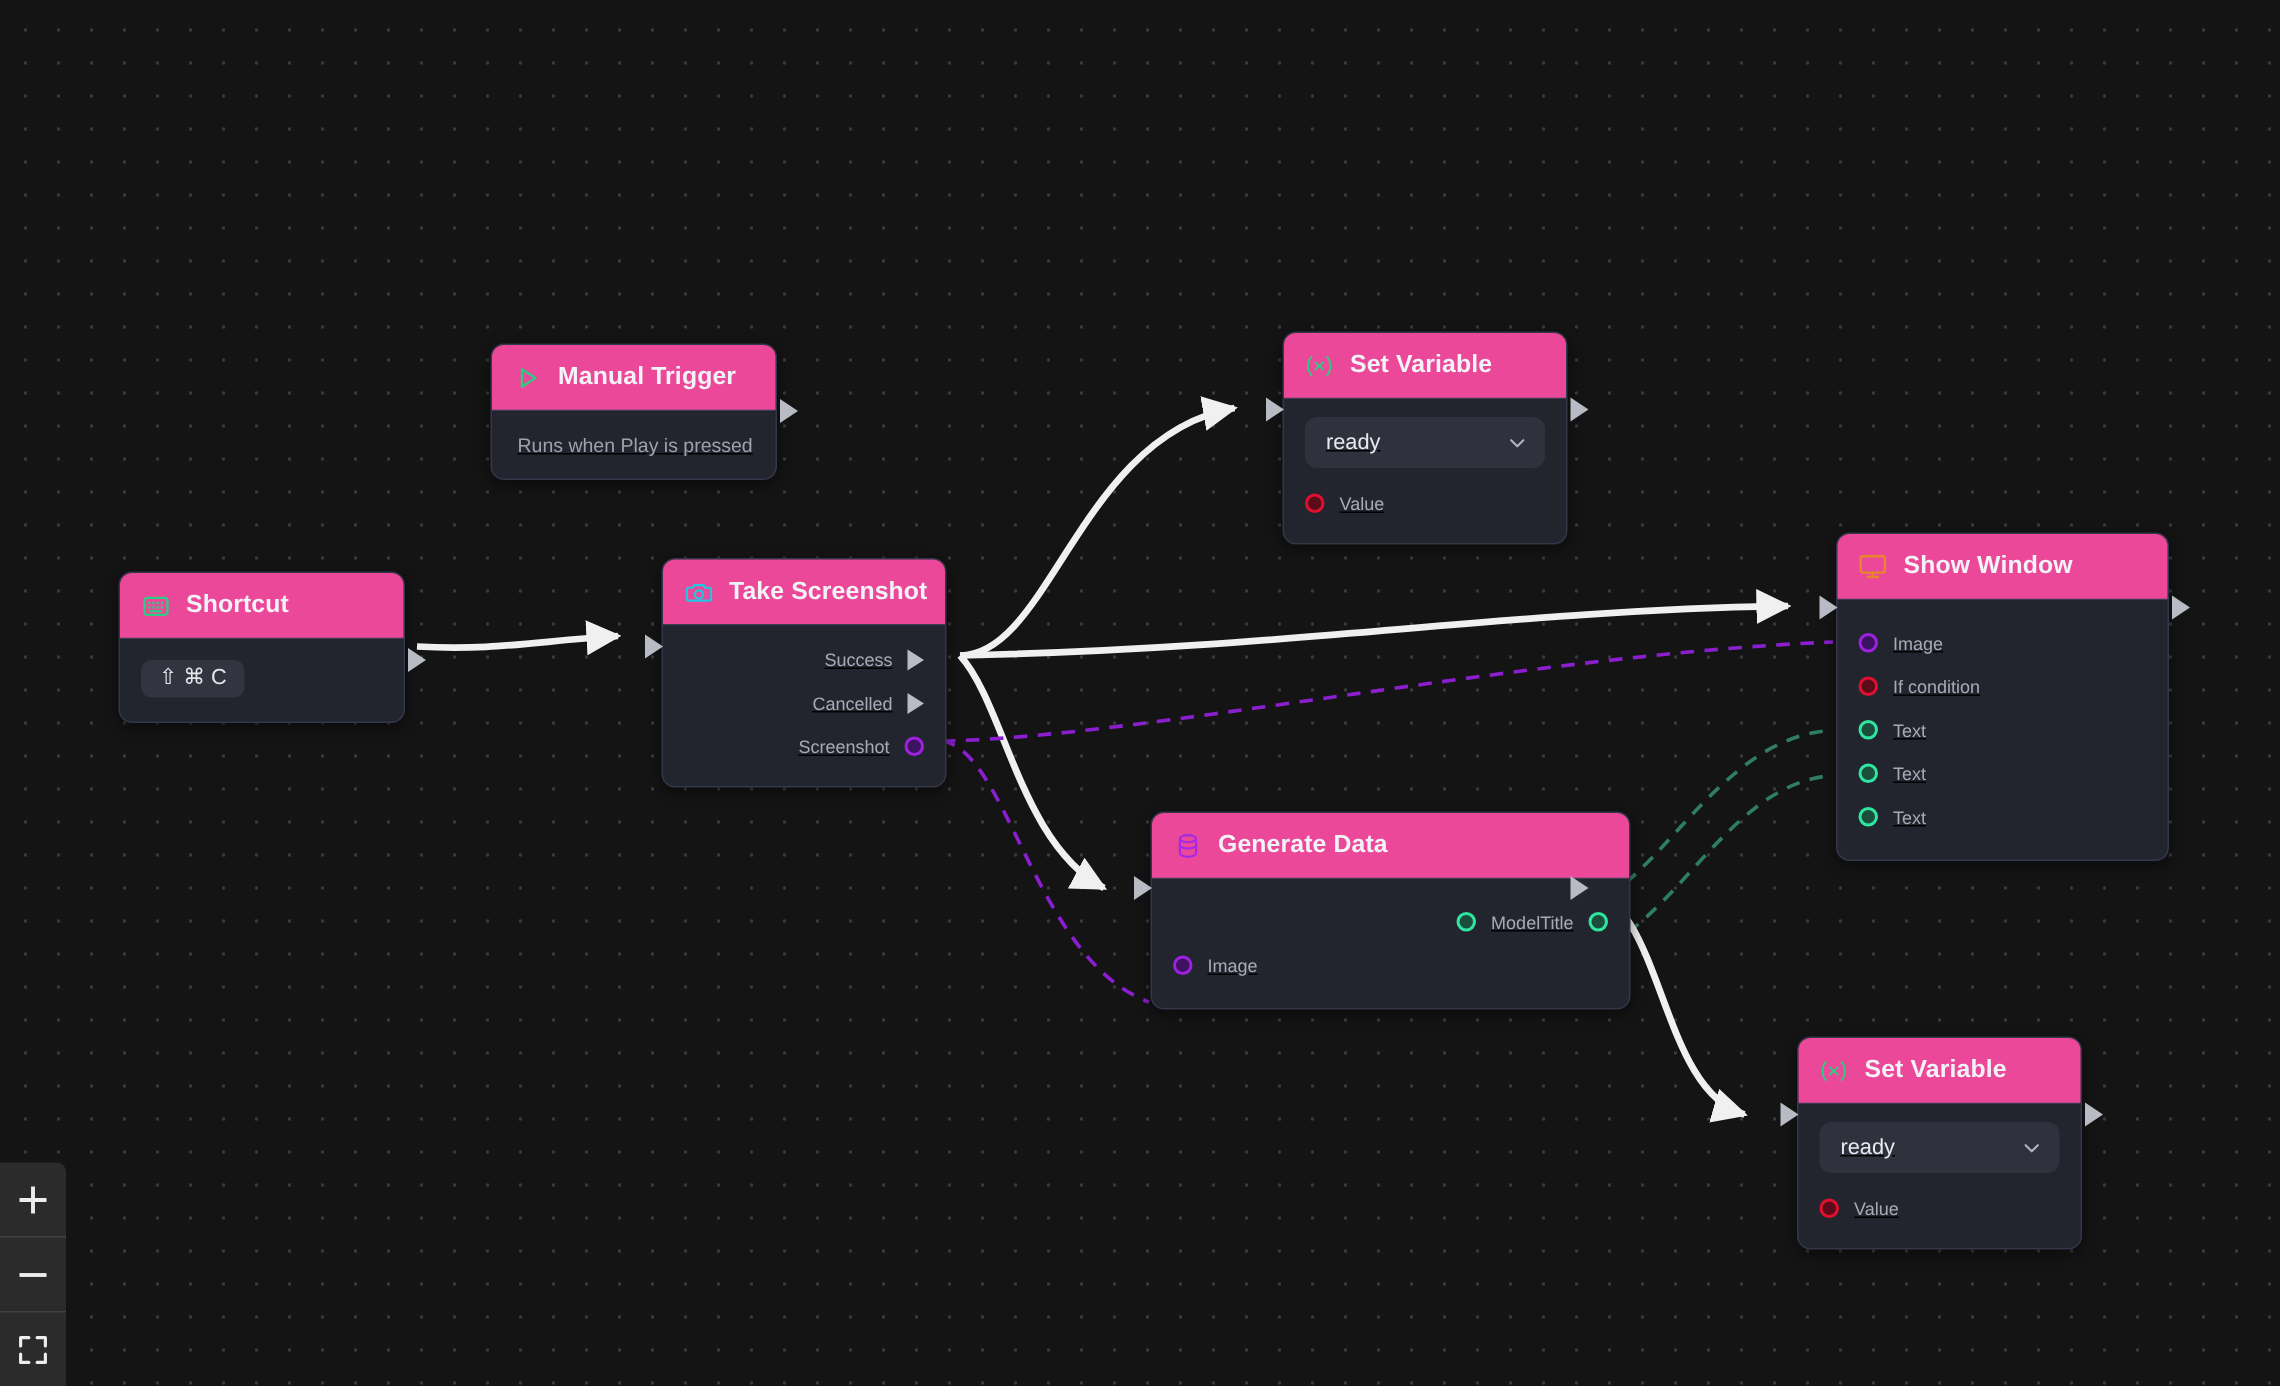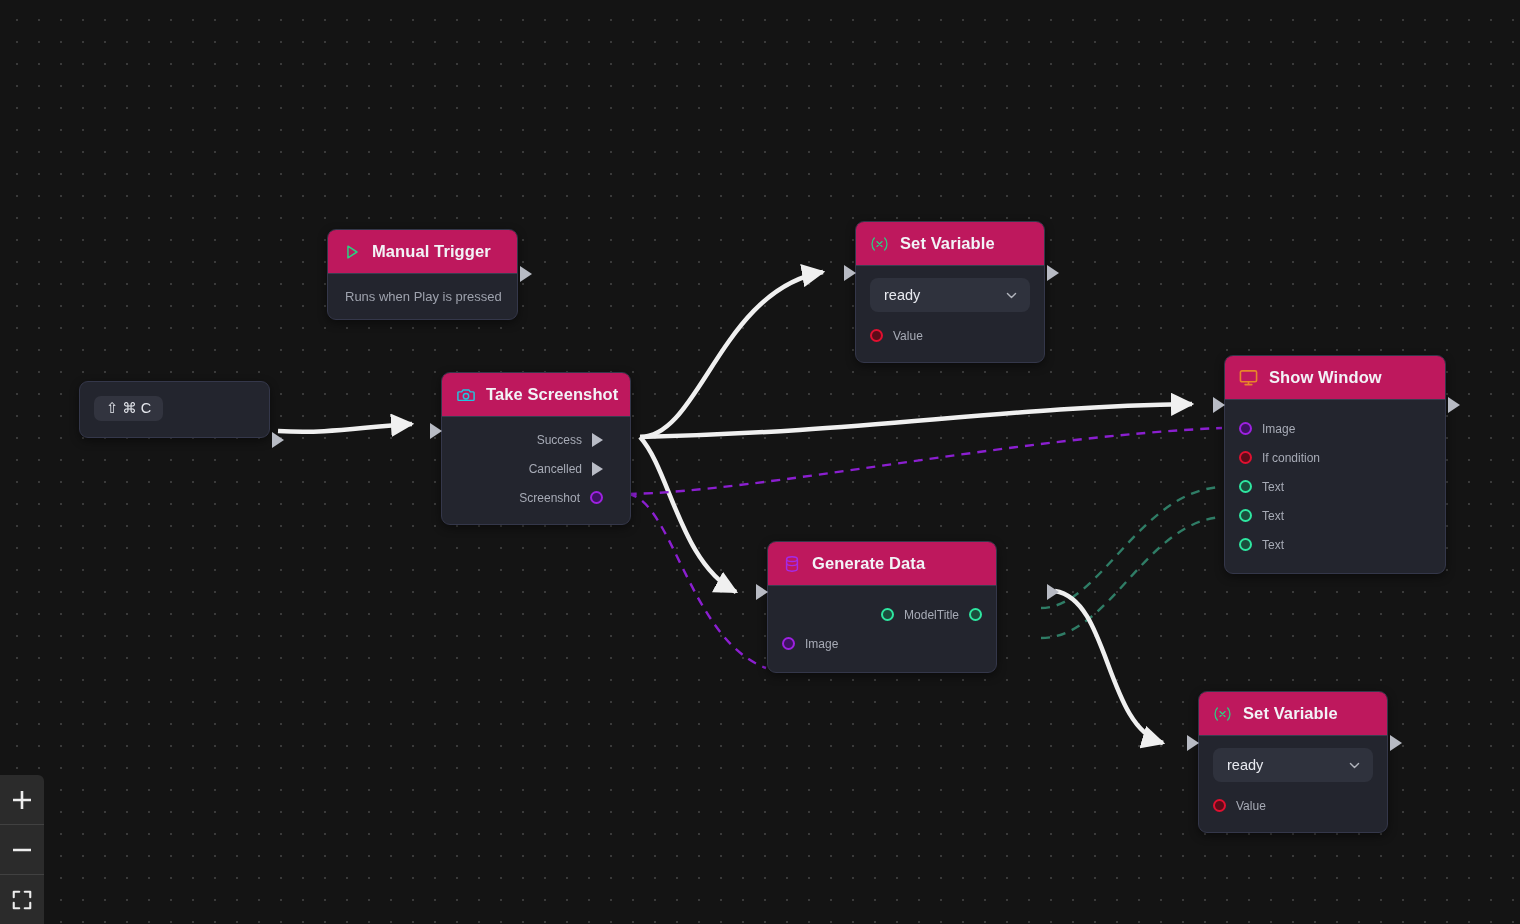--- a/index.html
+++ b/index.html
@@ -38,36 +38,37 @@
     background: #23252e;
     border: 1px solid #34374a;
     box-shadow: 0 3px 10px rgba(0,0,0,.45);
     box-sizing: border-box;
   }
   .node-header {
     display: flex;
     align-items: flex-start;
     gap: 11px;
     padding: 12px 16px 12px 14px;
-    background: #be185d;
+    background: #ec4899;
     border-radius: 8px 8px 0 0;
     border-bottom: 1px solid #3a3d50;
   }
   .node-header.only {
     border-bottom: 1px solid #3a3d50;
   }
   .node-title {
     color: #f2f3f7;
     font-size: 16.5px;
     font-weight: bold;
     letter-spacing: .1px;
     white-space: nowrap;
   }
   .node-body {
     padding: 10px 14px 14px 14px;
+    text-decoration: underline;
   }
   .node-icon {
     width: 19px;
     height: 19px;
     display: flex;
     align-items: center;
     justify-content: center;
     flex: 0 0 auto;
   }
   .node-icon svg { display: block; }
@@ -212,20 +213,37 @@
     <path d="M 628,494 C 672,500 690,640 766,668" fill="none" stroke="#8b1fd0" stroke-width="2.4" stroke-dasharray="9 7"></path>
 
     <path d="M 1041,608 C 1100,608 1140,490 1222,487" fill="none" stroke="#2f7d66" stroke-width="2.4" stroke-dasharray="9 7"></path>
 
     <path d="M 1041,638 C 1110,638 1145,522 1222,517" fill="none" stroke="#2f7d66" stroke-width="2.4" stroke-dasharray="9 7"></path>
 
     <path d="M 1055,591 C 1110,600 1105,726 1163,743" fill="none" stroke="#f0f0f0" stroke-width="4.5" marker-end="url(#arrowWhite)"></path>
   </svg>
 
   <div class="node" style="left:79px; top:381px; width:191px;">
+    <div class="node-header only">
+      <span class="node-icon">
+        <svg width="18" height="18" viewBox="0 0 20 20">
+          <rect x="1.5" y="4" width="17" height="12.5" rx="2" fill="none" stroke="#2ecc82" stroke-width="1.7"></rect>
+          <rect x="4" y="7" width="1.7" height="1.7" fill="#2ecc82"></rect>
+          <rect x="7.2" y="7" width="1.7" height="1.7" fill="#2ecc82"></rect>
+          <rect x="10.4" y="7" width="1.7" height="1.7" fill="#2ecc82"></rect>
+          <rect x="13.6" y="7" width="1.7" height="1.7" fill="#2ecc82"></rect>
+          <rect x="4" y="10.2" width="1.7" height="1.7" fill="#2ecc82"></rect>
+          <rect x="7.2" y="10.2" width="1.7" height="1.7" fill="#2ecc82"></rect>
+          <rect x="10.4" y="10.2" width="1.7" height="1.7" fill="#2ecc82"></rect>
+          <rect x="13.6" y="10.2" width="1.7" height="1.7" fill="#2ecc82"></rect>
+          <rect x="5.5" y="13" width="9" height="1.7" fill="#2ecc82"></rect>
+        </svg>
+      </span>
+      <span class="node-title">Shortcut</span>
+    </div>
     <div class="node-body" style="padding:14px 14px 16px 14px;">
       <span class="keybadge">⇧ ⌘ C</span>
     </div>
     <div class="exec-port" style="left:192px; top:50px;"></div>
   </div>
 
   <div class="node" style="left:327px; top:229px; width:191px;">
     <div class="node-header only">
       <span class="node-icon">
         <svg width="18" height="18" viewBox="0 0 20 20">
@@ -243,21 +261,21 @@
   <div class="node" style="left:441px; top:372px; width:190px;">
     <div class="node-header">
       <span class="node-icon">
         <svg width="18" height="18" viewBox="0 0 20 20">
           <path d="M 2 6.5 h 3.2 l 1.4 -2 h 6.8 l 1.4 2 H 18 a 1 1 0 0 1 1 1 v 7.5 a 1 1 0 0 1 -1 1 H 2 a 1 1 0 0 1 -1 -1 V 7.5 a 1 1 0 0 1 1 -1 z" fill="none" stroke="#1fc8e0" stroke-width="1.6" stroke-linejoin="round"></path>
           <circle cx="10" cy="11.4" r="3" fill="none" stroke="#1fc8e0" stroke-width="1.6"></circle>
         </svg>
       </span>
       <span class="node-title">Take Screenshot</span>
     </div>
-    <div class="node-body" style="padding:8px 27px 12px 14px;">
+    <div class="node-body" style="padding:8px 14px 12px 14px;">
       <div class="port-row right">
         <div class="port-side">
           <span class="port-label">Success</span>
           <span class="tri-in"></span>
         </div>
       </div>
       <div class="port-row right">
         <div class="port-side">
           <span class="port-label">Cancelled</span>
           <span class="tri-in"></span>
@@ -341,21 +359,21 @@
         <div class="port-side">
           <span class="dot green"></span>
           <span class="port-label">Text</span>
         </div>
       </div>
     </div>
     <div class="exec-port" style="left:-12px; top:41px;"></div>
     <div class="exec-port" style="left:223px; top:41px;"></div>
   </div>
 
-  <div class="node" style="left:767px; top:541px; width:230px;">
+  <div class="node" style="left:767px; top:541px; width:320px;">
     <div class="node-header">
       <span class="node-icon">
         <svg width="18" height="18" viewBox="0 0 20 20">
           <ellipse cx="10" cy="4.6" rx="6" ry="2.6" fill="none" stroke="#a42ae8" stroke-width="1.6"></ellipse>
           <path d="M 4 4.6 v 10.8 c 0 1.45 2.7 2.6 6 2.6 s 6 -1.15 6 -2.6 V 4.6" fill="none" stroke="#a42ae8" stroke-width="1.6"></path>
           <path d="M 4 9.2 c 0 1.45 2.7 2.6 6 2.6 s 6 -1.15 6 -2.6" fill="none" stroke="#a42ae8" stroke-width="1.6"></path>
         </svg>
       </span>
       <span class="node-title">Generate Data</span>
     </div>

